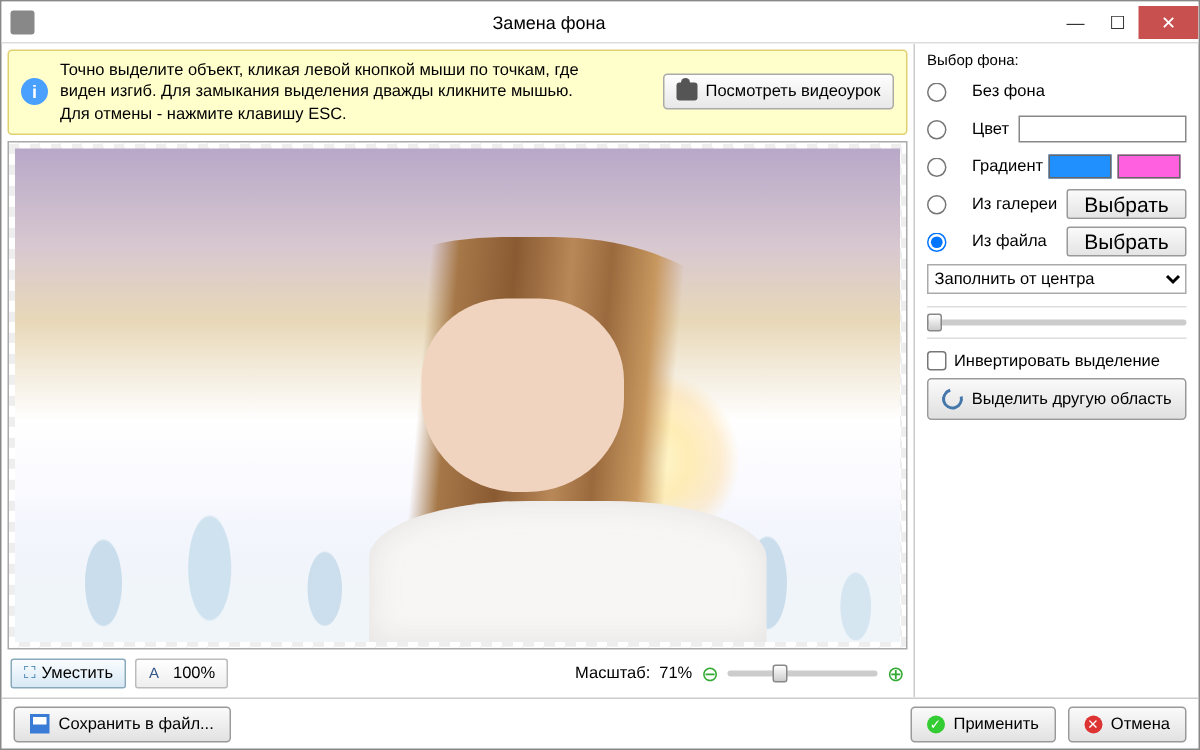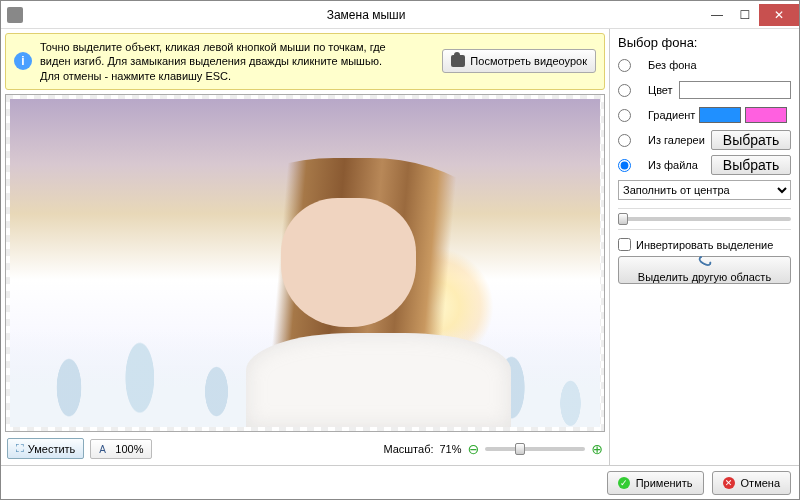--- a/index.html
+++ b/index.html
@@ -36,46 +36,46 @@
 .fur { position:absolute; left:20%; bottom:0; width:75%; height:35%; background:#f8f6f4; border-radius:40% 40% 0 0; box-shadow: inset 0 0 20px rgba(200,200,200,.4); }
 .toolbar { display: flex; align-items: center; gap: 6px; padding: 2px; }
 .tbtn { background: linear-gradient(#fafdff,#d8e8f5); border: 1px solid #8ab; border-radius: 2px; padding: 3px 8px; display: flex; align-items: center; gap: 4px; cursor: pointer; }
 .zoom-ico { width:12px; height:12px; position:relative; }
 .zoom-ico::before { content:'A'; font-size:10px; color:#358; }
 .spacer { flex:1; }
 .scale-ico { color:#3a3; font-size:14px; }
 .slider { width: 100px; height: 4px; background:#ccc; border-radius:2px; position:relative; }
 .thumb { position:absolute; top:-4px; width:10px; height:12px; background:linear-gradient(#fff,#ccc); border:1px solid #888; border-radius:2px; }
 .right { width: 190px; border-left: 1px solid #ccc; padding: 6px 8px; display: flex; flex-direction: column; gap: 5px; }
-.section-label { font-size: 13px; }
+.section-label { font-size: 10px; }
 .radio-row { display: flex; align-items: center; gap: 17px; height: 20px; }
 .radio-row input[type=radio] { margin:0; }
 .swatch { flex:1; height: 18px; border: 1px solid #888; }
 .grad-row { display: flex; gap: 4px; align-items: center; }
 .grad-sw { width: 42px; height: 16px; border:1px solid #666; }
 select { width: 100%; height: 20px; border: 1px solid #aaa; background:#fff; font-size:11px; }
 .sel-btn { width: 80px; height: 20px; background:linear-gradient(#fafafa,#e4e4e4); border:1px solid #999; border-radius:2px; font-size:14px; cursor:pointer; }
 .rrow { display:flex; align-items:center; justify-content:space-between; gap:6px; }
 hr { border:none; border-top:1px solid #ddd; margin:3px 0; }
 .chk-row { display:flex; align-items:center; gap:5px; }
-.big-btn { width:100%; height:28px; background:linear-gradient(#fafafa,#e0e0e0); border:1px solid #999; border-radius:3px; display:flex; align-items:center; justify-content:center; gap:6px; cursor:pointer;flex-direction:column; }
+.big-btn { width:100%; height:28px; background:linear-gradient(#fafafa,#e0e0e0); border:1px solid #999; border-radius:3px; display:flex; align-items:center; justify-content:center; gap:6px; cursor:pointer; }
 .refresh-ico { width:14px; height:14px; border:2px solid #47a; border-radius:50%; border-top-color:transparent; transform:rotate(30deg); }
 .footer { height: 34px; border-top:1px solid #ccc; display:flex; align-items:center; padding: 0 8px; gap:8px; }
 .fbtn { height:24px; padding: 0 10px; background:linear-gradient(#fafafa,#e2e2e2); border:1px solid #999; border-radius:3px; display:flex; align-items:center; gap:6px; cursor:pointer; }
 .save-ico { width:13px; height:13px; background:#3a7bd5; position:relative; }
 .save-ico::after{content:'';position:absolute;top:2px;left:2px;width:9px;height:5px;background:#fff;}
 .ok-ico { width:12px; height:12px; border-radius:50%; background:#3c3; display:flex; align-items:center; justify-content:center; color:#fff; font-size:9px; }
 .x-ico { width:12px; height:12px; border-radius:50%; background:#d33; display:flex; align-items:center; justify-content:center; color:#fff; font-size:9px; }
 </style>
 </head>
 <body>
 
 <div class="titlebar">
   <div class="title-icon"></div>
-  <div class="title-text">Замена мыши</div>
+  <div class="title-text">Замена фона</div>
   <div class="win-btns">
     <div class="win-btn">—</div>
     <div class="win-btn">☐</div>
     <div class="win-btn close">✕</div>
   </div>
 </div>
 
 <div class="body-row">
   <div class="left">
     <div class="tip">
@@ -176,20 +176,24 @@
     </label>
 
     <div class="big-btn">
       <span class="refresh-ico"></span>
       <span>Выделить другую область</span>
     </div>
   </div>
 </div>
 
 <div class="footer">
+  <div class="fbtn">
+    <span class="save-ico"></span>
+    <span>Сохранить в файл...</span>
+  </div>
   <div class="spacer"></div>
   <div class="fbtn">
     <span class="ok-ico">✓</span>
     <span>Применить</span>
   </div>
   <div class="fbtn">
     <span class="x-ico">✕</span>
     <span>Отмена</span>
   </div>
 </div>

